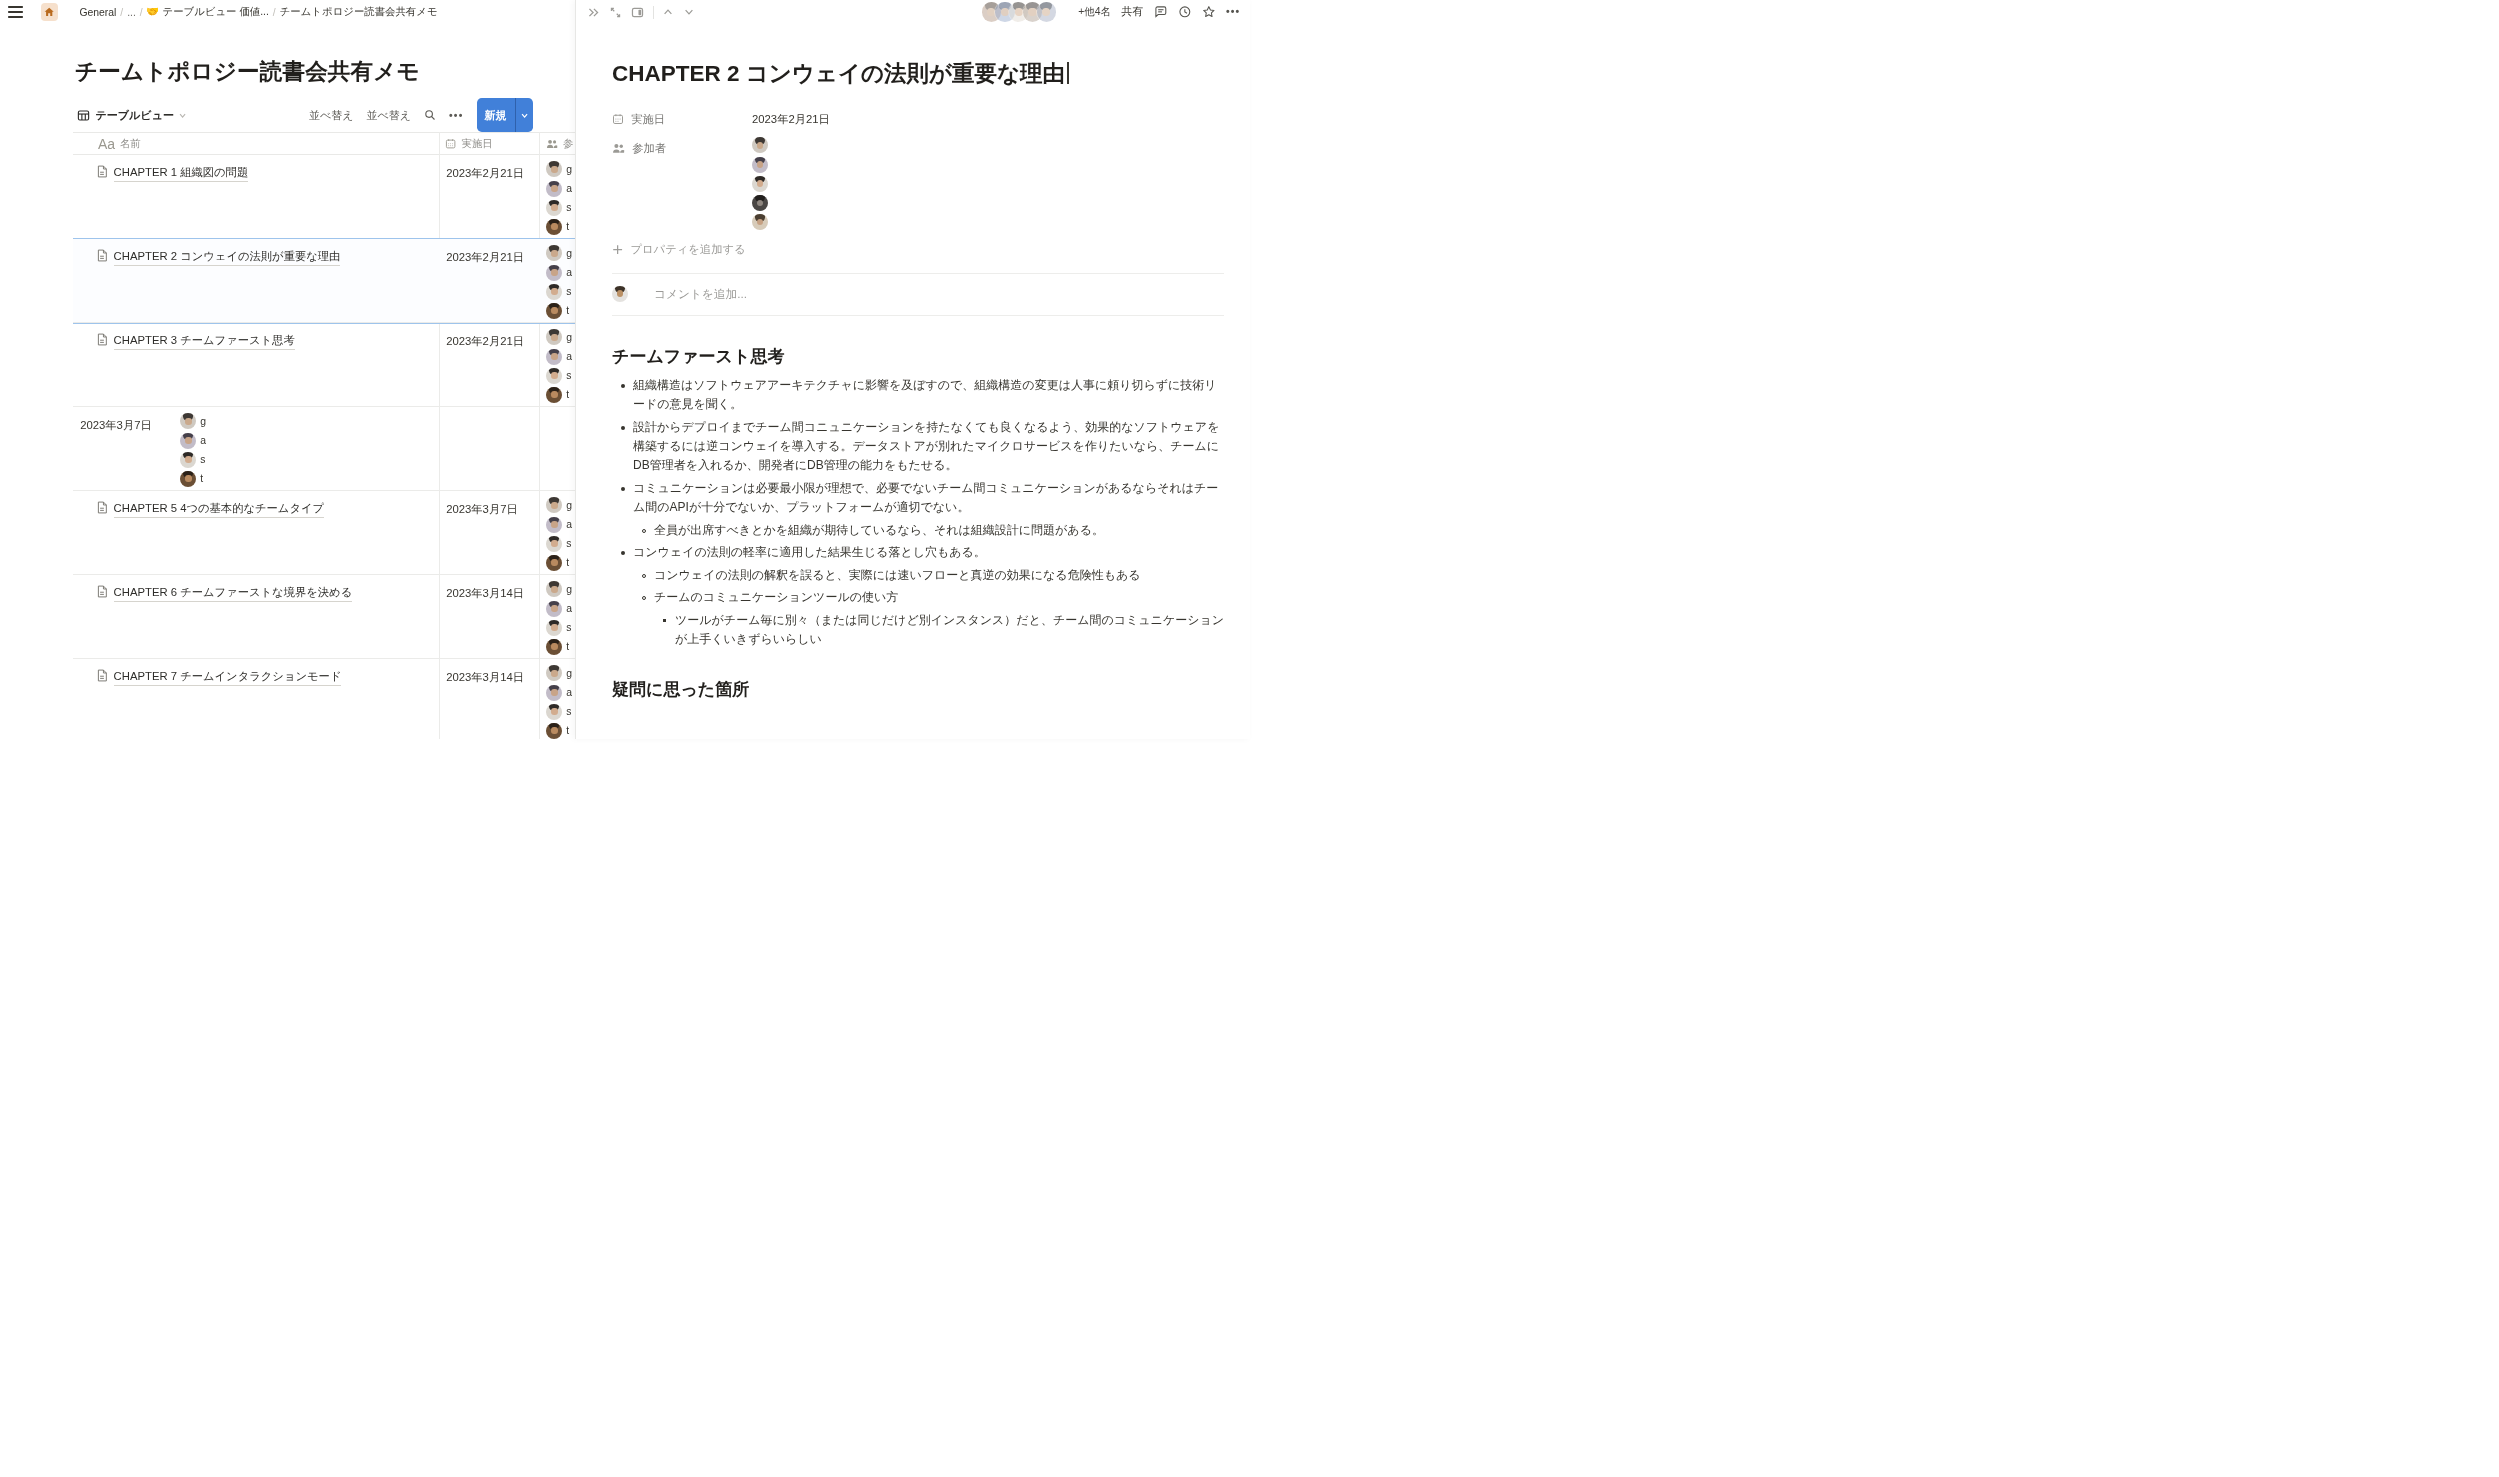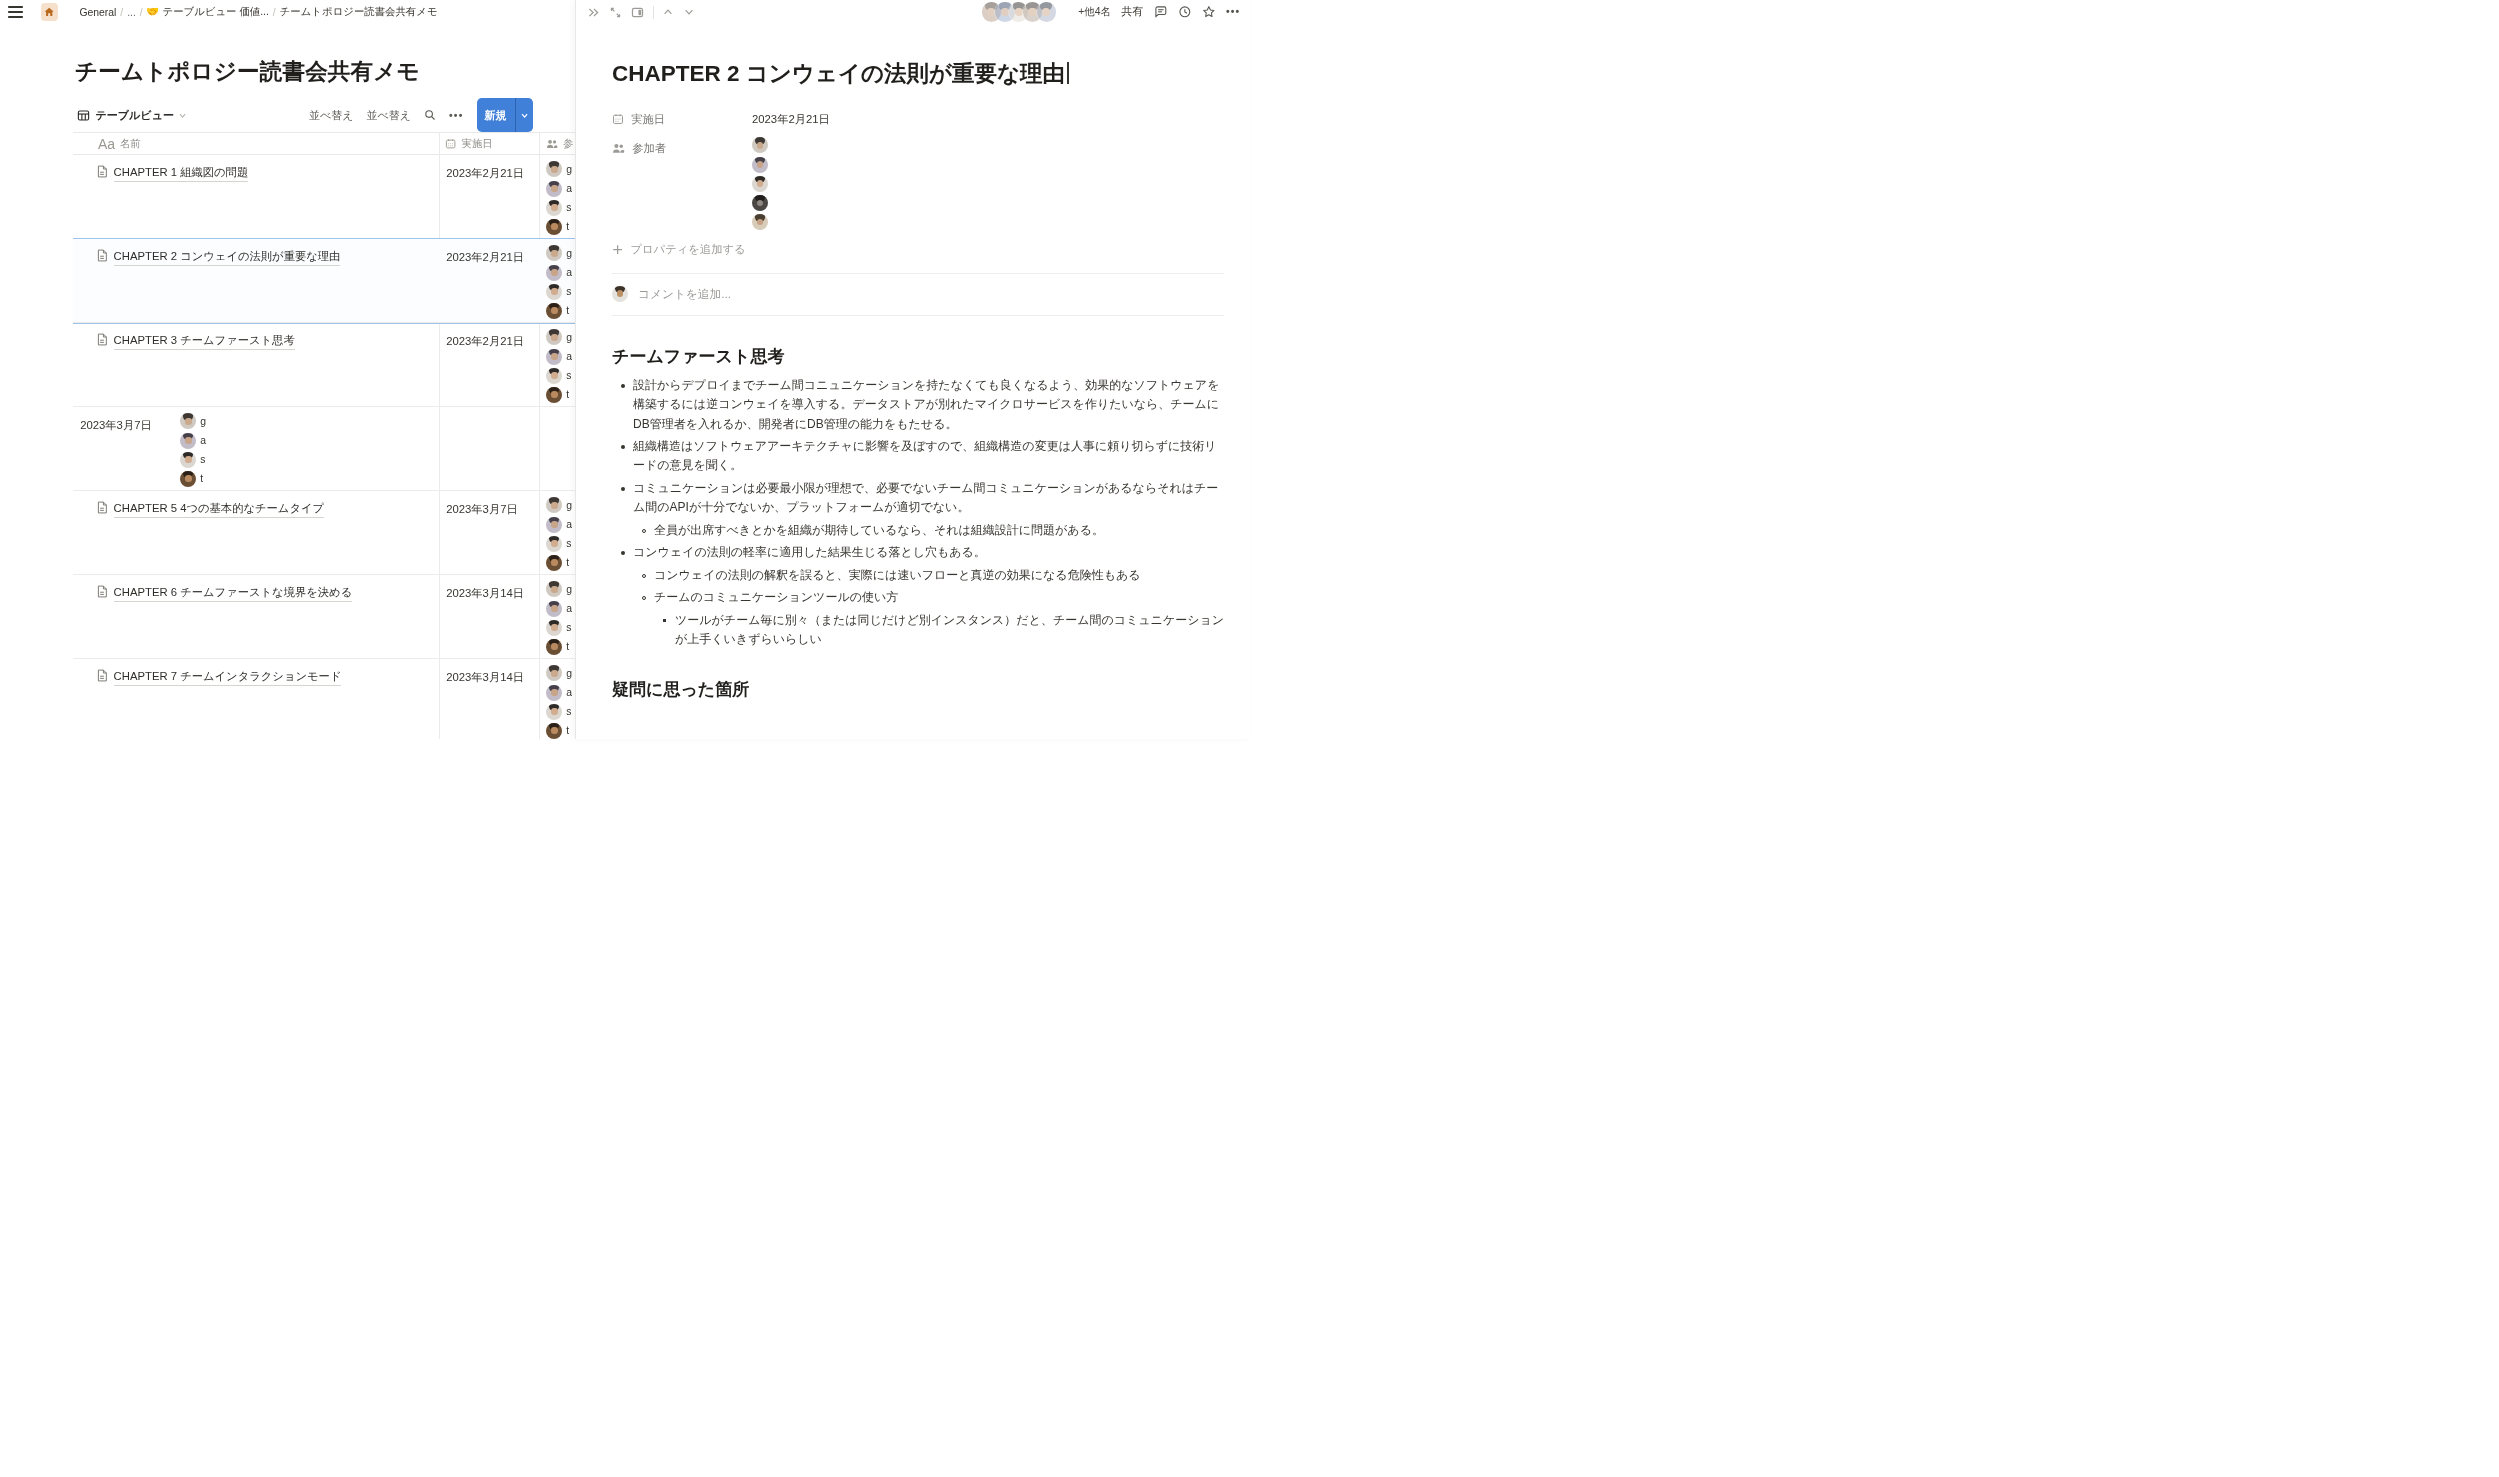--- a/index.html
+++ b/index.html
@@ -84,21 +84,21 @@
   #props { margin-top:17.7px; }
   .prop-row { display:flex; min-height:27px; align-items:center; }
   .prop-row.tall { align-items:flex-start; margin-top:3.2px; }
   .prop-label { width:140px; display:flex; align-items:center; gap:7.2px; color:#787774; font-size:11.3px; cursor:pointer; }
   .prop-row.tall .prop-label { padding-top:4.8px; }
   .prop-value { font-size:11.3px; color:#37352f; cursor:pointer; }
   .pstack { display:flex; flex-direction:column; gap:3.2px; padding:1.6px 0; }
   .add-prop { display:flex; align-items:center; gap:7.2px; color:#9b9a97; font-size:11.3px;
     height:26px; margin-top:4.8px; cursor:pointer; }
   .hdiv { border-top:0.8px solid #ededeb; margin-top:10.4px; }
-  #comment-row { display:flex; align-items:center; gap:10px; padding:12px 0 13px; cursor:text; }
+  #comment-row { display:flex; align-items:center; gap:26px; padding:12px 0 13px; cursor:text; }
   #comment-row .ph { color:#9b9a97; font-size:11.7px; }
 
   .nh2 { font-size:17px; font-weight:700; color:#211f1c; margin:29px 0 8px; }
   .li { display:flex; margin:3.2px 0; font-size:12px; line-height:19.3px; color:#37352f; }
   .li .mk { flex:0 0 21px; display:flex; justify-content:center; padding-top:8px; }
   .mk i { display:block; }
   .mk .dot { width:4px; height:4px; border-radius:50%; background:#37352f; }
   .mk .circ { width:4px; height:4px; border-radius:50%; border:1px solid #37352f; }
   .mk .sq { width:3.6px; height:3.6px; background:#37352f; }
   .lv2 { margin-left:21px; } .lv3 { margin-left:42px; }
@@ -533,27 +533,27 @@
     </div>
 
     <div class="hdiv" style="margin-top:0;"></div>
 
     <div id="blocks">
         <h2 class="nh2">チームファースト思考</h2>
         <div class="li">
           <span class="mk">
             <i class="dot"></i>
           </span>
+          <span class="txt">組織構造はソフトウェアアーキテクチャに影響を及ぼすので、組織構造の変更は人事に頼り切らずに技術リードの意見を聞く。</span>
+        </div>
+        <div class="li">
+          <span class="mk">
+            <i class="dot"></i>
+          </span>
           <span class="txt">設計からデプロイまでチーム間コニュニケーションを持たなくても良くなるよう、効果的なソフトウェアを構築するには逆コンウェイを導入する。データストアが別れたマイクロサービスを作りたいなら、チームにDB管理者を入れるか、開発者にDB管理の能力をもたせる。</span>
-        </div>
-        <div class="li">
-          <span class="mk">
-            <i class="dot"></i>
-          </span>
-          <span class="txt">組織構造はソフトウェアアーキテクチャに影響を及ぼすので、組織構造の変更は人事に頼り切らずに技術リードの意見を聞く。</span>
         </div>
         <div class="li">
           <span class="mk">
             <i class="dot"></i>
           </span>
           <span class="txt">コミュニケーションは必要最小限が理想で、必要でないチーム間コミュニケーションがあるならそれはチーム間のAPIが十分でないか、プラットフォームが適切でない。</span>
         </div>
         <div class="li lv2">
           <span class="mk">
             <i class="circ"></i>

